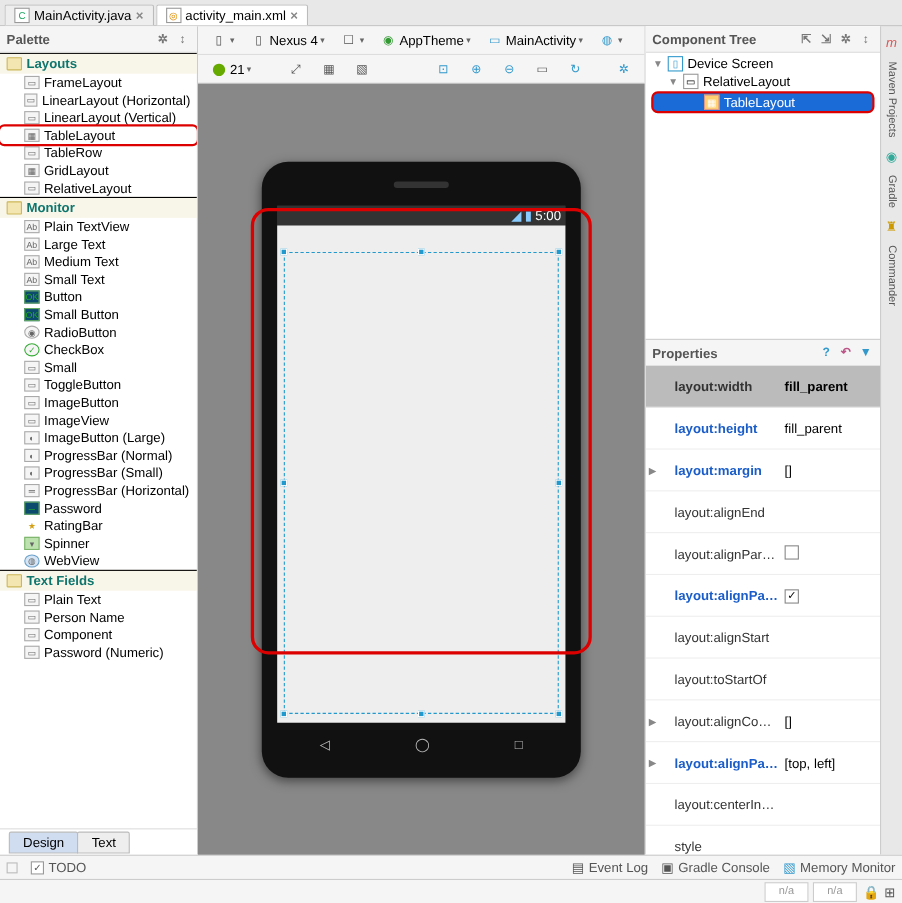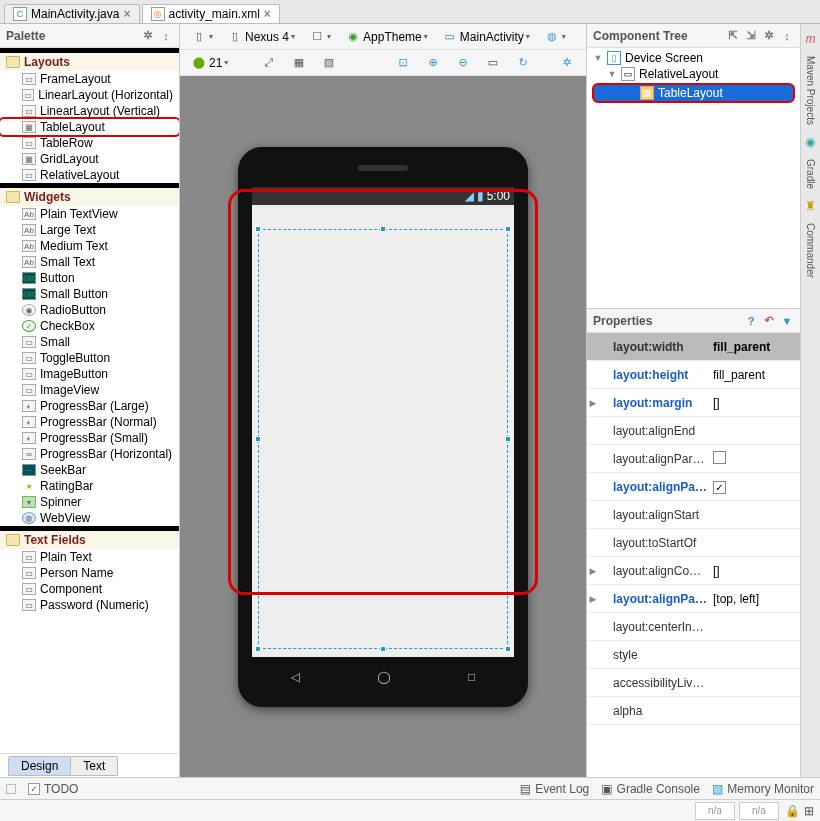--- a/index.html
+++ b/index.html
@@ -8,21 +8,21 @@
   .tab { display: flex; align-items: center; gap: 4px; padding: 2px 8px; background: #eee; border: 1px solid #bbb; border-bottom: none; margin-right: 2px; border-radius: 2px 2px 0 0; }
   .tab.active { background: #fff; }
   .tab .close { color: #888; font-weight: bold; cursor: pointer; }
   .ico { width: 14px; height: 14px; display: inline-flex; align-items: center; justify-content: center; border: 1px solid #999; font-size: 9px; background: #fff; }
   .main { flex: 1; display: flex; min-height: 0; }
   .palette { width: 180px; background: #fff; border-right: 1px solid #ccc; display: flex; flex-direction: column; }
   .panel-header { height: 24px; display: flex; align-items: center; justify-content: space-between; padding: 0 6px; background: #f5f5f5; border-bottom: 1px solid #ddd; font-weight: bold; color: #555; }
   .hdr-tools { display:flex; gap:4px; }
   .tool-ico { width:14px; height:14px; color:#777; display:flex; align-items:center; justify-content:center; font-size:11px; }
   .palette-list { flex: 1; overflow: auto; }
-  .cat { display: flex; align-items: center; gap: 4px; padding: 2px 6px; background: #f8f6e8; border-top: 5px solid #000000; font-weight: bold; color: #7f1d1d; }
+  .cat { display: flex; align-items: center; gap: 4px; padding: 2px 6px; background: #f8f6e8; border-top: 1px solid #000000; font-weight: bold; color: #0f766e; }
   .folder-ico { width:14px; height:12px; background:#f3e6b0; border:1px solid #cdb75a; border-radius:1px; position:relative; }
   .item { display: flex; align-items: center; gap: 4px; padding: 1px 6px 1px 22px; cursor: default; white-space: nowrap; }
   .item .ic { width: 14px; height: 12px; border: 1px solid #aaa; background: #f5f5f5; display:flex; align-items:center; justify-content:center; font-size:8px; color:#666; }
   .item.highlight { outline: 2px solid #d00; border-radius: 4px; }
   .item.ok .ic { background:#0c4a6e; border-color:#6a6; color:#2a2; }
   .item.radio .ic { border-radius:50%; }
   .item.check .ic { border-radius:50%; border-color:#3a3; color:#3a3; }
   .item.star .ic { border:none; color:#d4a017; background:transparent; }
   .item.spin .ic { background:#bde2b0; border-color:#7bb36a; }
   .item.web .ic { border-radius:50%; background:#d6e6f7; border-color:#6aa0c8; }
@@ -42,21 +42,21 @@
   .handle { position:absolute; width:6px; height:6px; background:#29c; border:1px solid #fff; }
   .navbar { position:absolute; bottom:-34px; left:0; right:0; height:28px; display:flex; align-items:center; justify-content:space-around; color:#bbb; font-size:16px; }
   .right { width: 214px; display: flex; flex-direction: column; background: #fff; border-left: 1px solid #ccc; }
   .tree { flex: 0 0 auto; background: #fff; }
   .tree-body { padding: 2px 4px; min-height: 260px; }
   .tnode { display: flex; align-items: center; gap: 4px; padding: 1px 2px; white-space:nowrap; }
   .tnode .arrow { width: 10px; text-align: center; color: #888; font-size: 9px; }
   .tnode.selected { background: #1a6bd8; color: #fff; border:2px solid #d00; border-radius:6px; }
   .props { flex: 1; display: flex; flex-direction: column; border-top: 1px solid #ccc; overflow:hidden; }
   .props-list { flex: 1; overflow: auto; }
-  .prow { display: flex; height: 28px; align-items: center; border-bottom: 1px solid #eee; }
+  .prow { display: flex; height: 38px; align-items: center; border-bottom: 1px solid #eee; }
   .prow .k { width: 110px; padding-left: 14px; color: #333; overflow:hidden; white-space:nowrap; text-overflow:ellipsis; }
   .prow .v { flex: 1; padding-left: 4px; color: #000000; }
   .prow.hdr { background: #bbb; color: #fff; font-weight: bold; }
   .prow.blue .k { color: #1a5dc8; font-weight: bold; }
   .prow .exp { width: 12px; text-align:center; color:#888; font-size:9px; }
   .checkbox { width:13px; height:13px; border:1px solid #888; display:inline-flex; align-items:center; justify-content:center; font-size:10px; }
   .design-tabs { height: 24px; display: flex; align-items: center; padding-left: 8px; gap: 0; background: #fff; border-top: 1px solid #ddd; }
   .dtab { padding: 2px 12px; border: 1px solid #bbb; border-radius: 2px 2px 0 0; background: #eee; margin-right: -1px; cursor: pointer; }
   .dtab.active { background: #d0dcf0; font-weight: normal; }
   .statusrow { height: 22px; display: flex; align-items: center; background: #f5f5f5; border-top: 1px solid #ccc; padding: 0 6px; font-size: 11px; color: #555; }
@@ -120,21 +120,21 @@
         <div class="item">
           <span class="ic">▦</span>
           <span>GridLayout</span>
         </div>
         <div class="item">
           <span class="ic">▭</span>
           <span>RelativeLayout</span>
         </div>
         <div class="cat">
           <span class="folder-ico"></span>
-          <span>Widgets</span>
+          <span>Monitor</span>
         </div>
         <div class="item">
           <span class="ic">Ab</span>
           <span>Plain TextView</span>
         </div>
         <div class="item">
           <span class="ic">Ab</span>
           <span>Large Text</span>
         </div>
         <div class="item">
@@ -172,37 +172,37 @@
         <div class="item">
           <span class="ic">▭</span>
           <span>ImageButton</span>
         </div>
         <div class="item">
           <span class="ic">▭</span>
           <span>ImageView</span>
         </div>
         <div class="item">
           <span class="ic">◐</span>
-          <span>ProgressBar (Large)</span>
+          <span>ImageButton (Large)</span>
         </div>
         <div class="item">
           <span class="ic">◐</span>
           <span>ProgressBar (Normal)</span>
         </div>
         <div class="item">
           <span class="ic">◐</span>
           <span>ProgressBar (Small)</span>
         </div>
         <div class="item">
           <span class="ic">═</span>
           <span>ProgressBar (Horizontal)</span>
         </div>
         <div class="item ok">
           <span class="ic">─</span>
-          <span>SeekBar</span>
+          <span>Password</span>
         </div>
         <div class="item star">
           <span class="ic">★</span>
           <span>RatingBar</span>
         </div>
         <div class="item spin">
           <span class="ic">▾</span>
           <span>Spinner</span>
         </div>
         <div class="item web">

